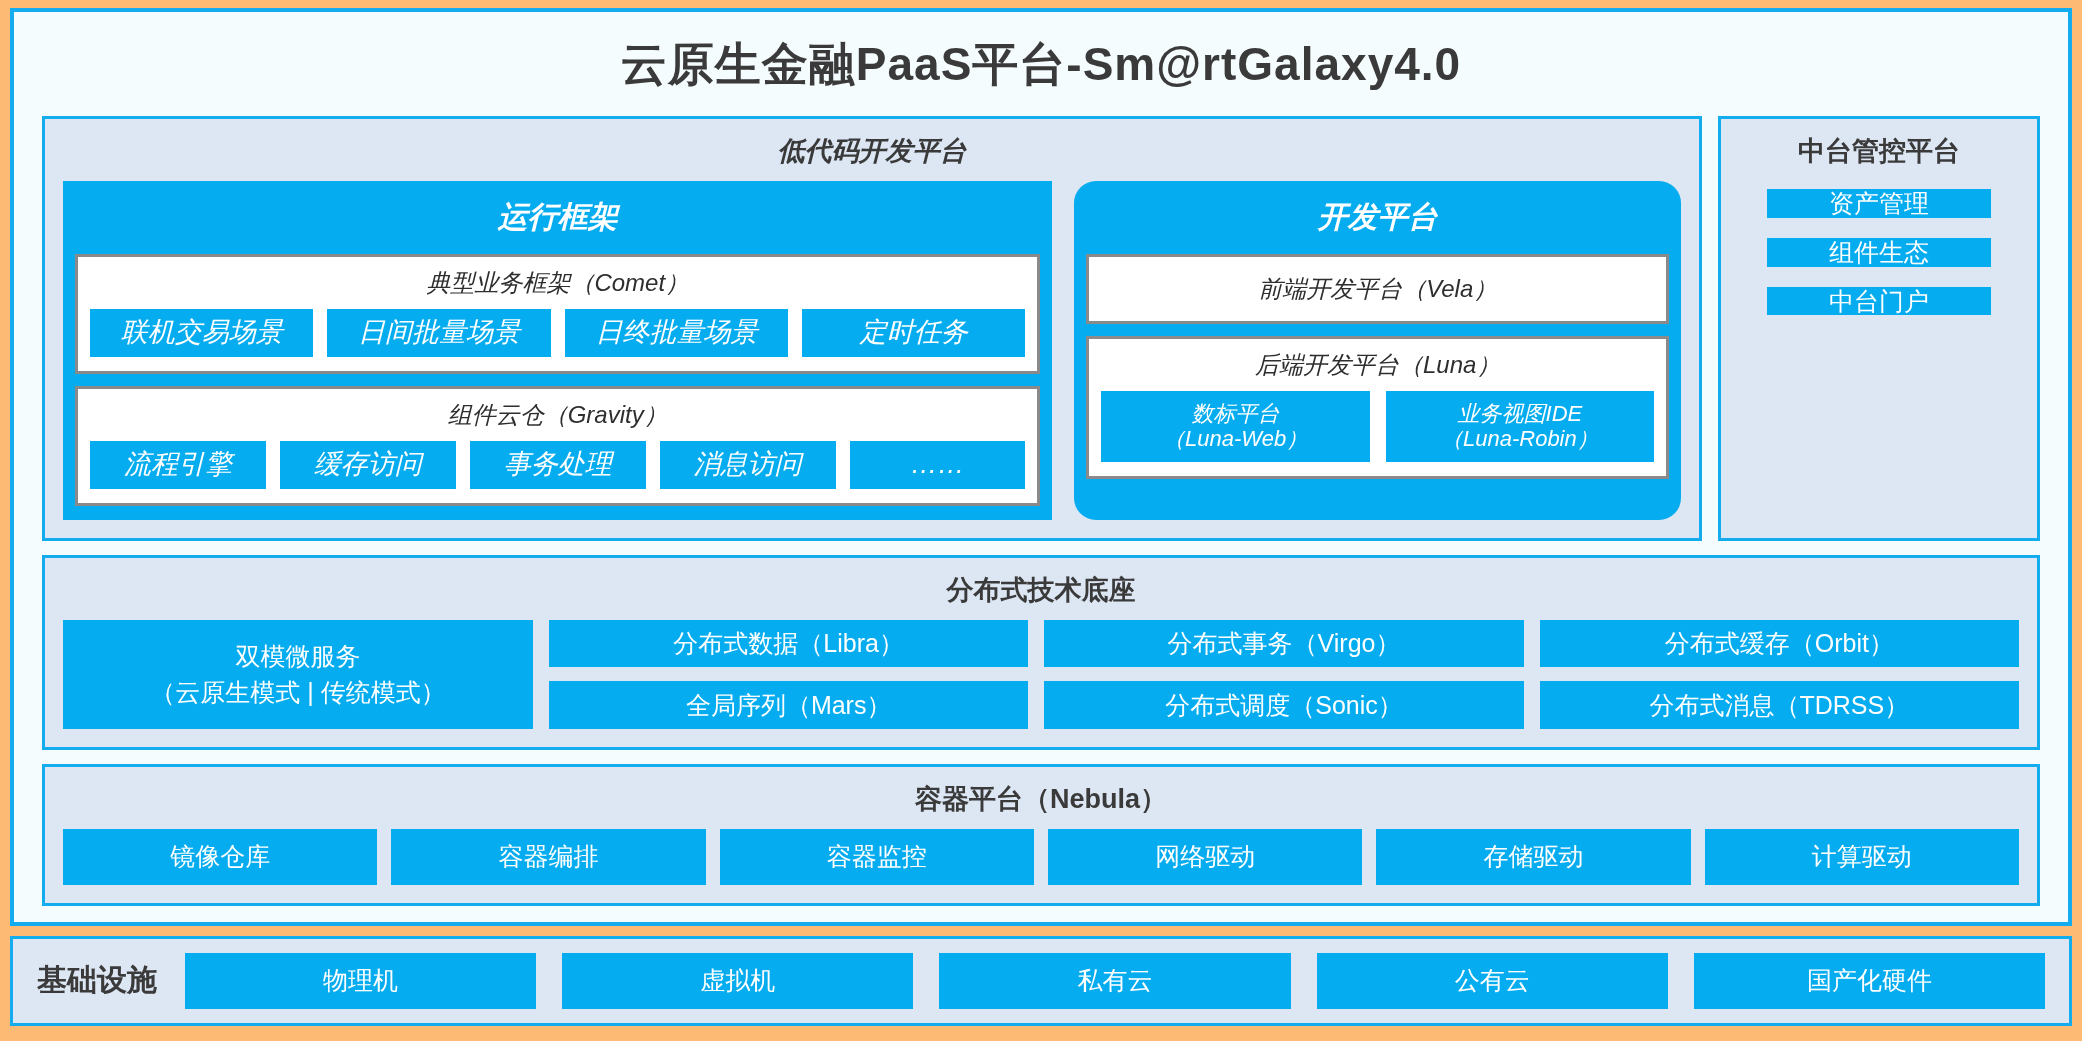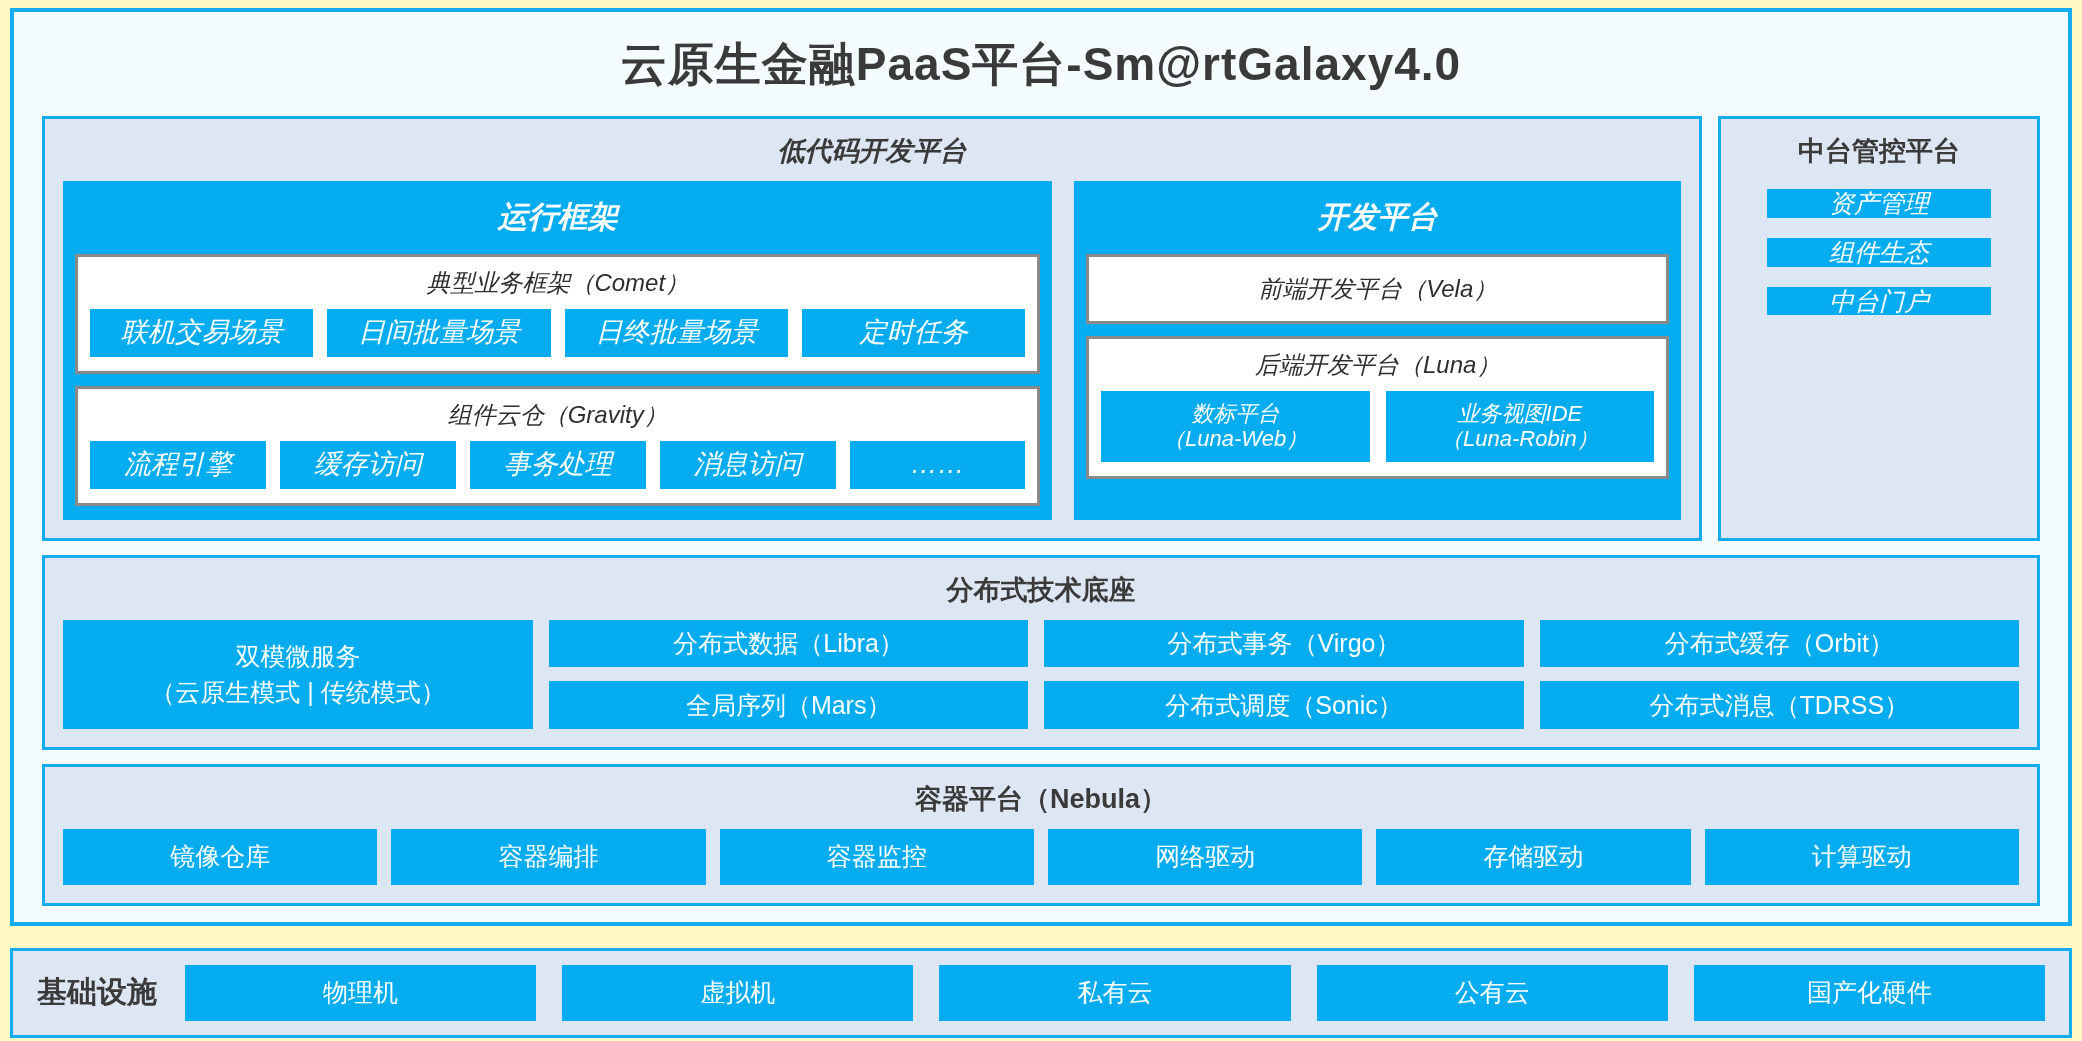--- a/index.html
+++ b/index.html
@@ -15,22 +15,22 @@
     overflow: hidden;
   }
 
   .page {
     width: 2082px;
     height: 1041px;
     box-sizing: border-box;
     padding: 8px 10px 8px 10px;
     display: flex;
     flex-direction: column;
-    gap: 22px;
-    background: #fef9c3;
+    gap: 10px;
+    background: #fdba74;
   }
 
   
   .main-card {
     border: 4px solid #13ACEF;
     background: #F5FCFE;
     box-sizing: border-box;
     padding: 0 0 16px 0;
     flex: 0 0 auto;
     display: flex;
@@ -82,40 +82,39 @@
   }
   .midoffice-items {
     display: flex;
     flex-direction: column;
     gap: 20px;
     padding: 8px 28px 0 28px;
   }
   .midoffice-items .chip {
     height: 62px;
     font-size: 25px;
-    font-style: italic;
   }
 
   .lowcode-inner {
     display: flex;
     gap: 22px;
     align-items: stretch;
   }
 
   
   .bluebox {
     background: #05ACEF;
     box-sizing: border-box;
     padding: 10px 12px 14px 12px;
     display: flex;
     flex-direction: column;
     gap: 12px;
   }
   .bluebox.runtime { flex: 1 1 62%; }
-  .bluebox.devplat { flex: 1 1 38%; }
+  .bluebox.devplat { flex: 1 1 38%; border-radius: 22px; }
   .bluebox-title {
     text-align: center;
     color: #FFFFFF;
     font-size: 30px;
     font-weight: bold;
     padding: 6px 0 4px 0;
   }
 
   
   .whitecard {

